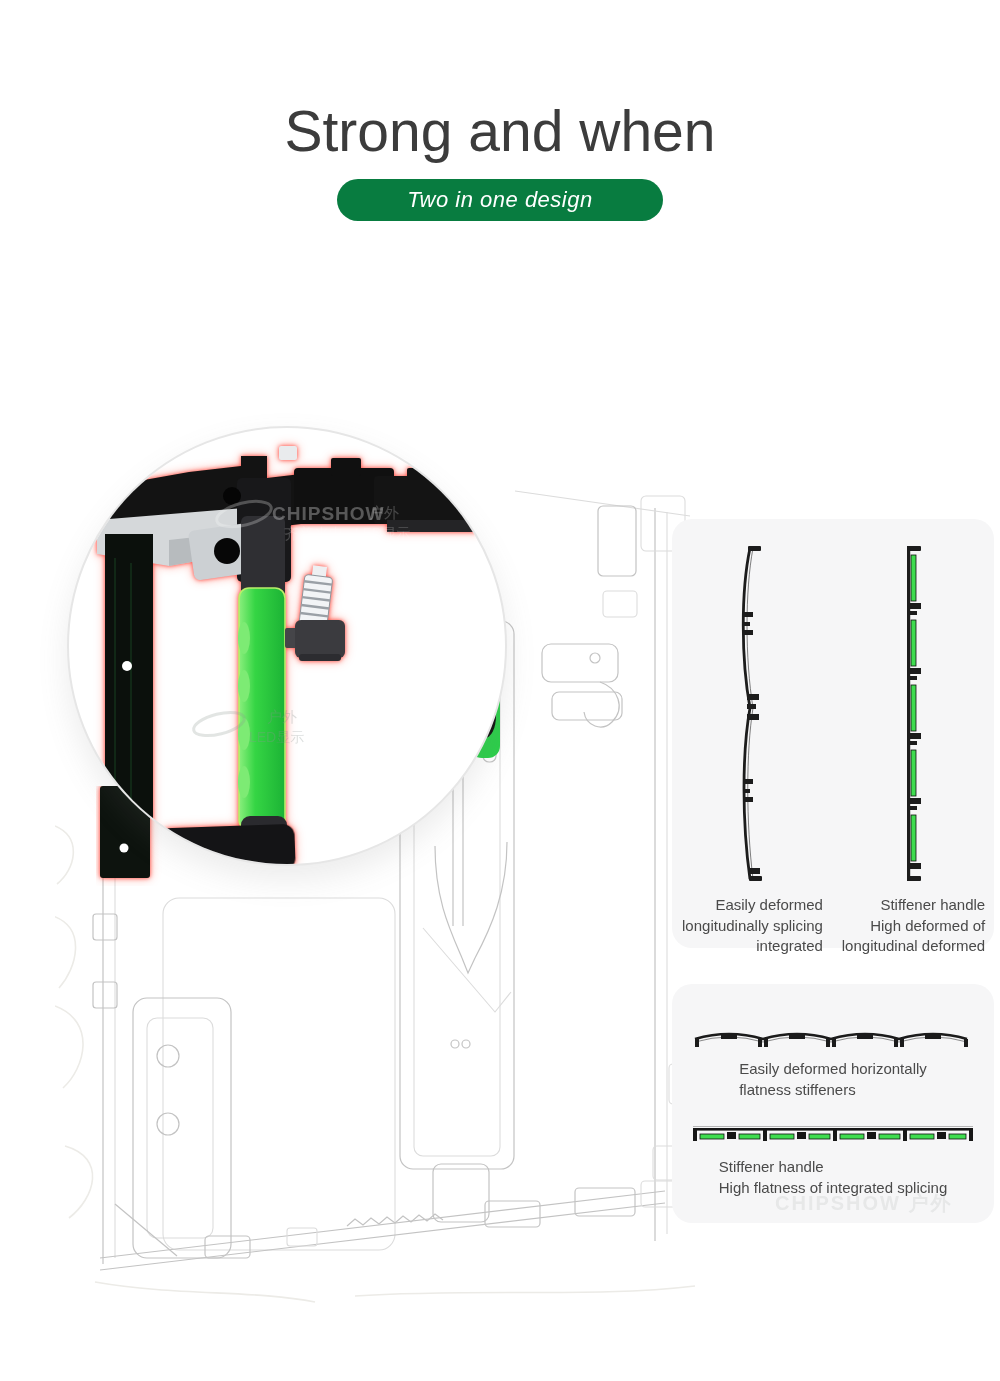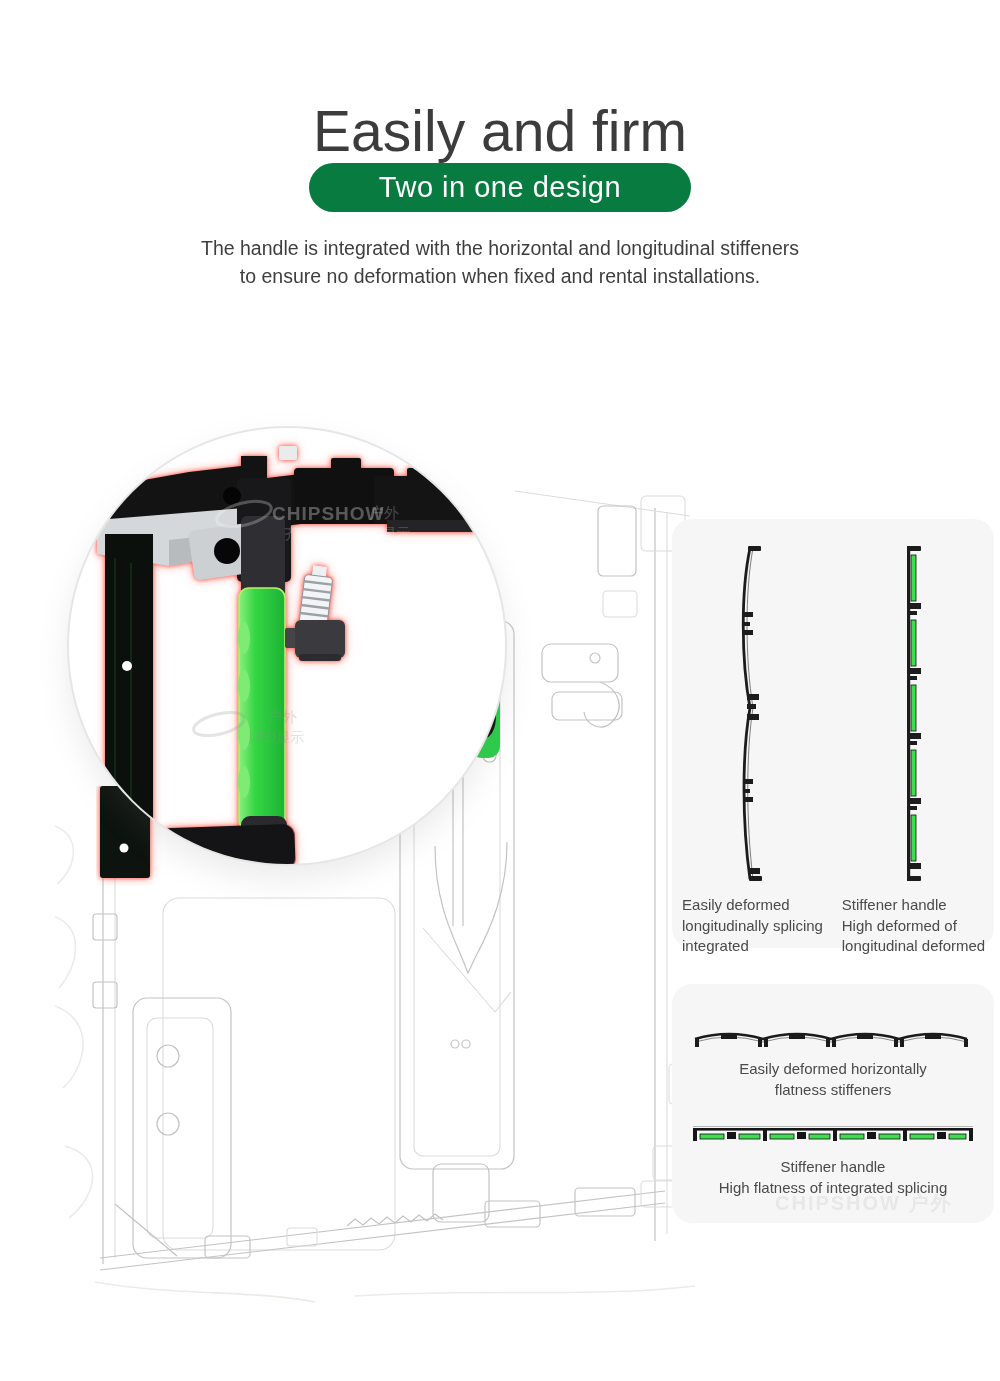--- a/index.html
+++ b/index.html
@@ -8,22 +8,22 @@
     background:#ffffff;
     font-family:"Liberation Sans", sans-serif;
   }
   
   .header{position:relative;text-align:center;z-index:5;}
   .title{
     margin-top:100px;font-size:57px;font-weight:400;color:#3c3c3c;
     letter-spacing:0px;line-height:1.1;
   }
   .pill{
-    display:inline-block;background:#087c40;color:#ffffff;
-    font-size:29px;padding:8px 70px;border-radius:28px;letter-spacing:0.5px;
+    display:inline-block;margin-top:16px;background:#087c40;color:#ffffff;
+    font-size:22px;padding:8px 70px;border-radius:28px;letter-spacing:0.5px;font-style:italic;
   }
   .desc{
     margin-top:22px;font-size:19.5px;color:#3e3e3e;line-height:1.45;
   }
   
   .stage{position:absolute;left:0;top:16px;width:1000px;height:1161px;}
   .sketch-svg{position:absolute;left:55px;top:430px;width:650px;height:860px;}
   .sk{stroke:#c3c3c3;stroke-width:1.2;fill:none;}
   .sk-light{stroke:#dcdcdc;stroke-width:1.1;fill:none;}
   .grain{stroke:#ecebe7;stroke-width:1.6;fill:none;}
@@ -42,26 +42,26 @@
   
   .card{
     position:absolute;background:#f6f6f7;border-radius:20px;z-index:3;
   }
   .card1{left:672px;top:503px;width:322px;height:429px;}
   .card2{left:672px;top:968px;width:322px;height:239px;}
   .cols{display:flex;width:100%;padding-top:27px;}
   .col{flex:1;display:flex;flex-direction:column;align-items:center;}
   .vdiag{height:335px;}
   .caption{
-    margin-top:14px;font-size:15px;color:#4a4a4a;line-height:1.38;text-align:left;
+    margin-top:14px;font-size:15px;color:#4a4a4a;line-height:1.38;text-align:right;
   }
   .hblock{display:flex;flex-direction:column;align-items:center;}
   .hd1{margin-top:38px;}
   .hd2{margin-top:26px;}
-  .caption-h{margin-top:11px;font-size:15px;color:#4a4a4a;line-height:1.38;text-align:center;}
+  .caption-h{margin-top:11px;font-size:15px;color:#4a4a4a;line-height:1.38;}
   .card-wm{
     position:absolute;left:88px;top:206px;font-size:20px;font-weight:bold;
     color:rgba(100,110,105,.10);letter-spacing:2px;margin-left:15px;
   }
 </style>
 </head>
 <body>
 
 <div class="stage">
 
@@ -339,21 +339,17 @@
         <div>Stiffener handle</div>
         <div>High flatness of integrated splicing</div>
       </div>
     </div>
     <div class="card-wm">CHIPSHOW 户外</div>
   </div>
 
 </div>
 
 <div class="header">
-  <div class="title">Easily and firm</div>
+  <div class="title">Strong and when</div>
   <div>
     <span class="pill">Two in one design</span>
   </div>
-  <div class="desc">
-    <div>The handle is integrated with the horizontal and longitudinal stiffeners</div>
-    <div>to ensure no deformation when fixed and rental installations.</div>
-  </div>
 </div>
 
 </body></html>

